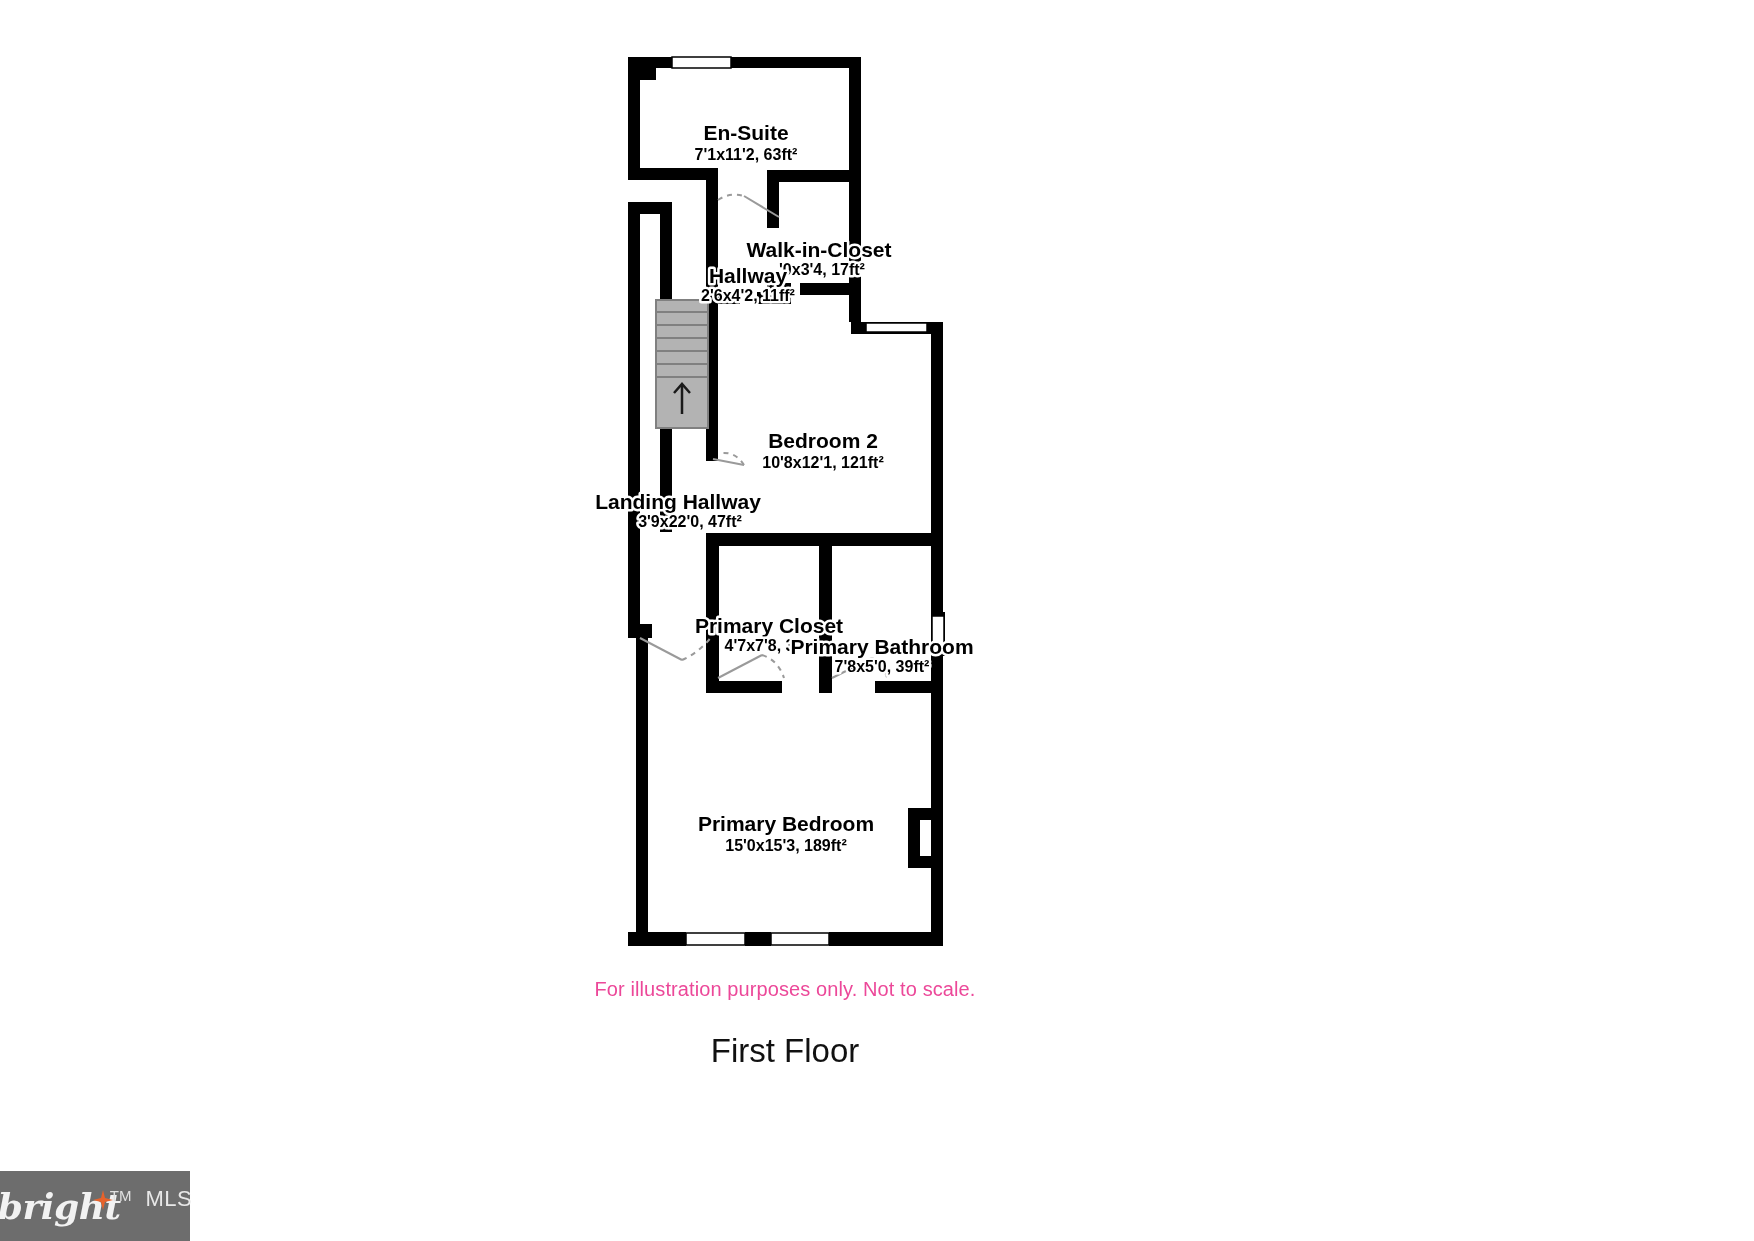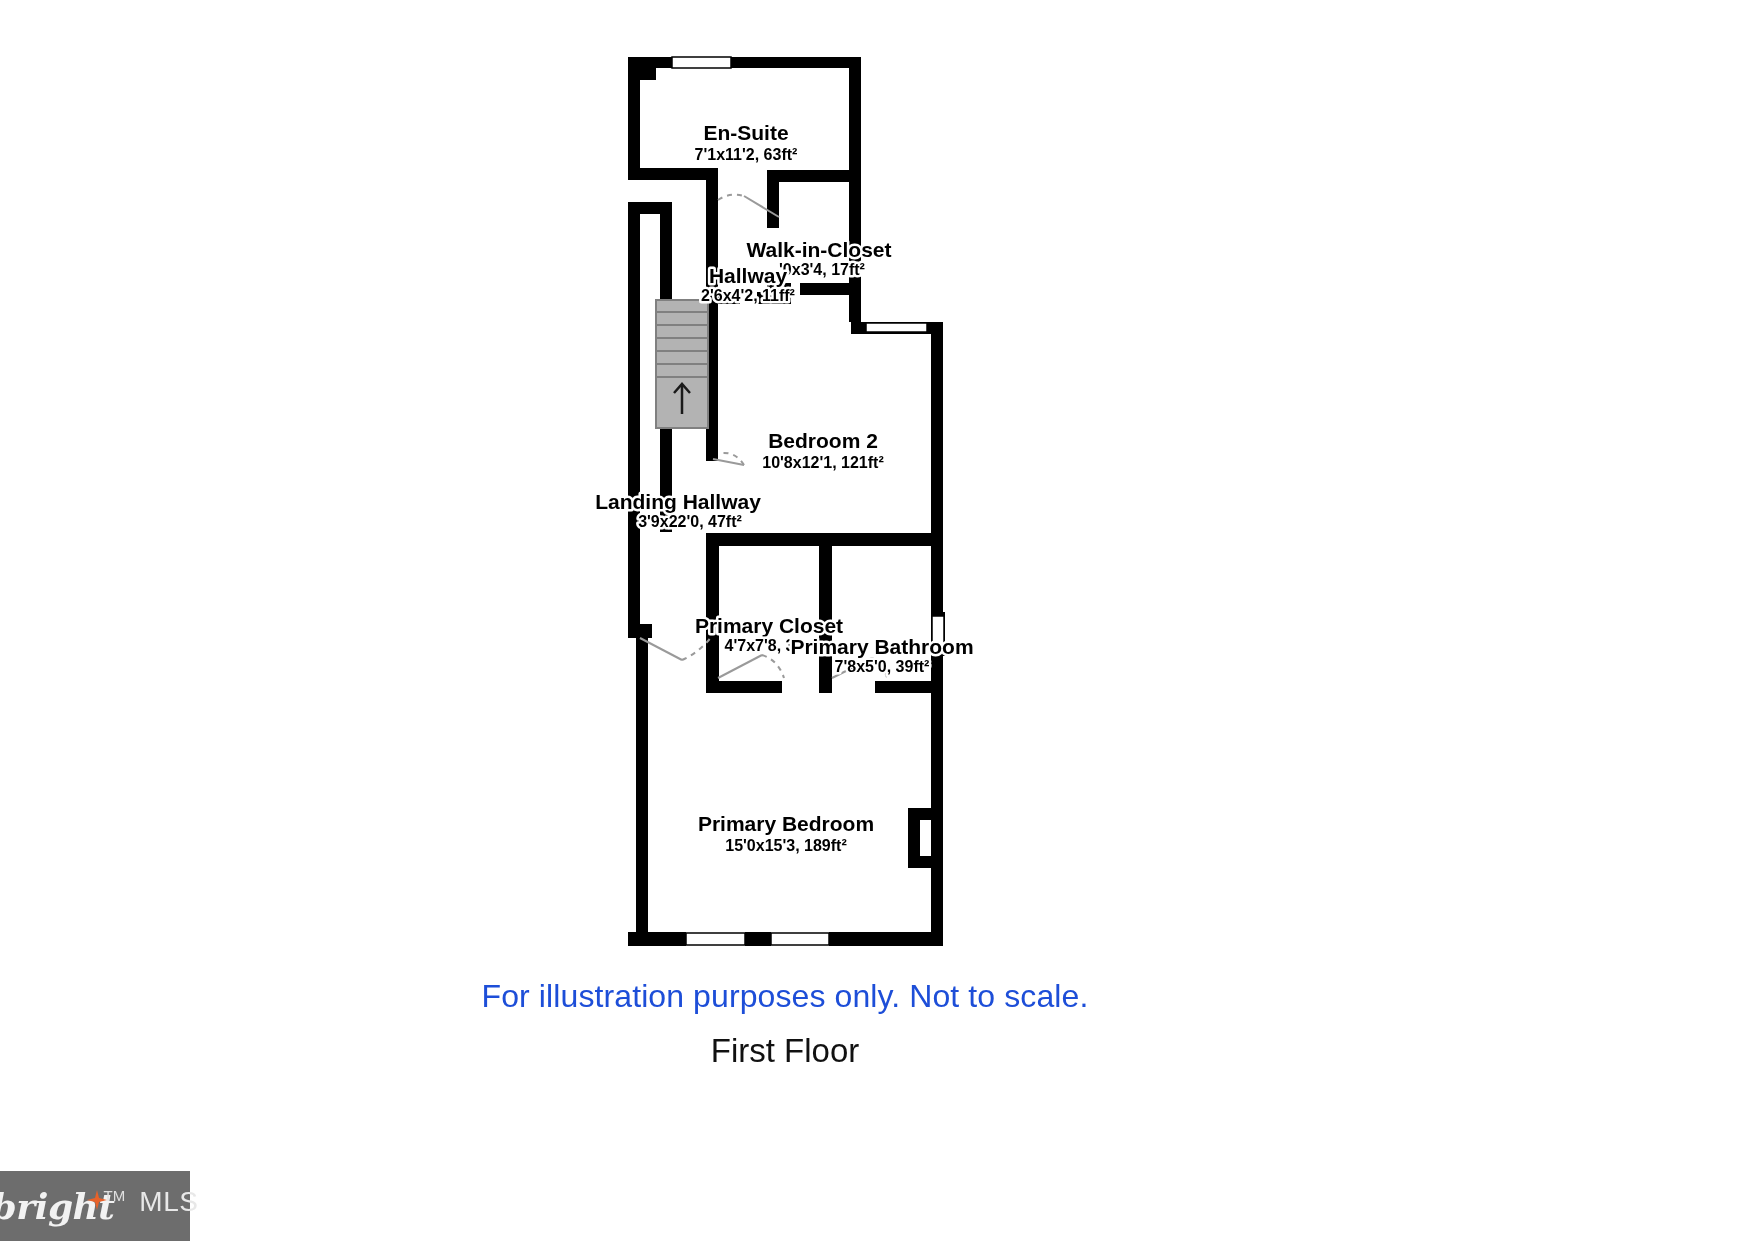--- a/index.html
+++ b/index.html
@@ -57,22 +57,22 @@
     stroke-width: 5px;
     stroke-linejoin: round;
   }
   .disclaimer {
     position: absolute;
     left: 0;
     top: 978px;
     width: 1570px;
     text-align: center;
     font-family: "Liberation Sans", sans-serif;
-    font-size: 32px;
-    color: #1d4ed8;
+    font-size: 20px;
+    color: #ec4899;
     letter-spacing: 0.1px;
   }
   .floor-title {
     position: absolute;
     left: 0;
     top: 1032px;
     width: 1570px;
     text-align: center;
     font-family: "Liberation Sans", sans-serif;
     font-size: 33px;
@@ -98,21 +98,21 @@
   .logo-bright {
     font-family: "DejaVu Serif", serif;
     font-style: italic;
     font-weight: bold;
     font-size: 36px;
     color: #f2f2f2;
     letter-spacing: -0.5px;
   }
   .logo-mls {
     font-family: "Liberation Sans", sans-serif;
-    font-size: 28px;
+    font-size: 22px;
     color: #e8e8e8;
     margin-left: 25px;
     letter-spacing: 0.5px;
   }
   .logo-star {
     position: absolute;
     left: 95px;
     top: 2px;
     width: 20px;
     height: 20px;

